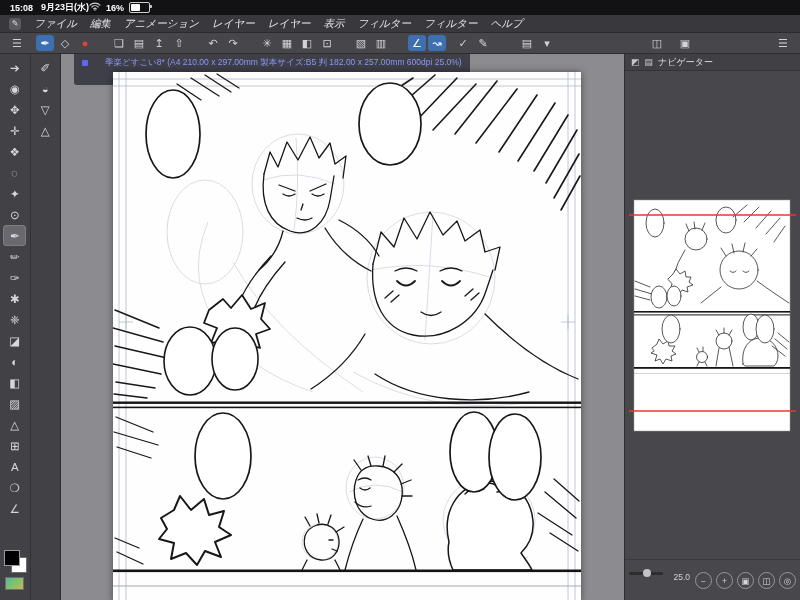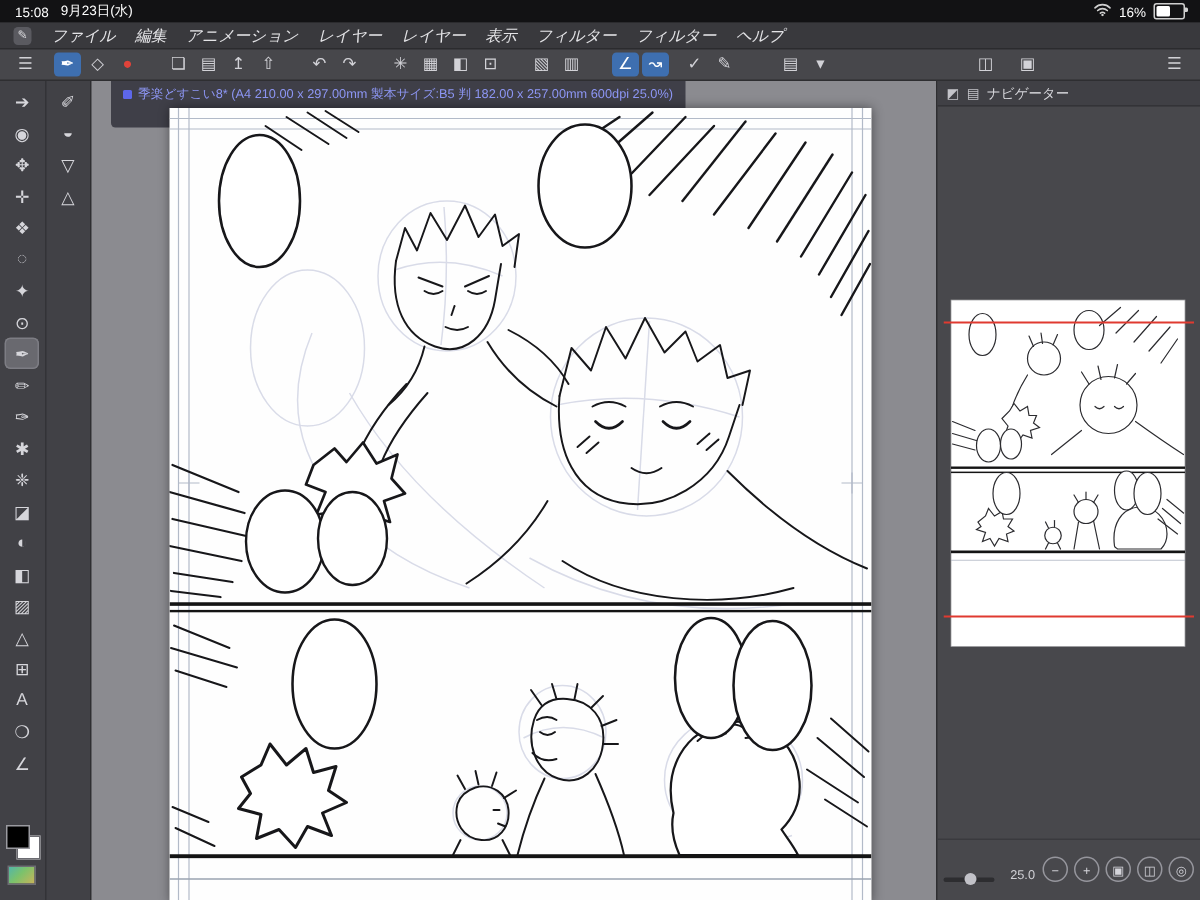--- a/index.html
+++ b/index.html
@@ -1,20 +1,20 @@
 <!DOCTYPE html>
 <html><head>
 <meta charset="utf-8">
 <style>
   html,body{margin:0;padding:0;}
   body{width:800px;height:600px;overflow:hidden;font-family:"Liberation Sans",sans-serif;background:#222;}
   .screen{position:relative;width:800px;height:600px;background:#2a2a2c;display:flex;flex-direction:column;}
 
   
-  .status-bar{height:15px;background:#121214;color:#fff;font-size:9px;display:flex;align-items:center;justify-content:space-between;padding:0 10px;flex:0 0 auto;}
+  .status-bar{height:15px;background:#121214;color:#fff;font-size:9px;display:flex;align-items:center;padding:0 10px;flex:0 0 auto;font-weight:bold;}
   .status-left{display:flex;gap:8px;align-items:center;}
   .status-right{display:flex;gap:5px;align-items:center;}
   .batt{width:19px;height:9px;border:1px solid #cfcfcf;border-radius:2px;position:relative;}
   .batt .lvl{position:absolute;left:1px;top:1px;bottom:1px;width:47%;background:#fff;border-radius:1px;}
   .batt .cap{position:absolute;right:-3px;top:2px;width:2px;height:3px;background:#cfcfcf;border-radius:0 1px 1px 0;}
 
   
   .menu-bar{height:17px;background:#39393d;border-bottom:1px solid #2b2b2e;color:#e4e4e7;font-size:10.5px;display:flex;align-items:center;gap:13px;padding:0 9px;flex:0 0 auto;}
   .app-icon{width:12px;height:12px;border-radius:3px;background:#5a5a60;color:#dedee2;font-size:8px;display:flex;align-items:center;justify-content:center;}
   .menu-item{cursor:default;white-space:nowrap;}
@@ -36,33 +36,33 @@
   .tool{width:23px;height:21px;border-radius:4px;display:flex;align-items:center;justify-content:center;font-size:11.5px;color:#d6d6db;flex:0 0 auto;}
   .tool.selected{background:#69696f;box-shadow:inset 0 0 0 1px #7d7d84;}
   .swatches{margin-top:auto;margin-bottom:10px;position:relative;width:24px;height:40px;}
   .sw-main{position:absolute;left:1px;top:0;width:14px;height:14px;background:#000;border:1px solid #9a9aa0;z-index:2;}
   .sw-sub{position:absolute;left:8px;top:7px;width:14px;height:14px;background:#fff;border:1px solid #6c6c72;}
   .sw-grad{position:absolute;left:2px;top:27px;width:17px;height:11px;border:1px solid #6c6c72;background:linear-gradient(135deg,#53b6a8 0%,#7cc26b 45%,#c9b45a 100%);}
 
   
   .workspace{flex:1;position:relative;background:#8b8b90;overflow:hidden;min-width:0;}
   .tabstrip{height:17px;display:flex;align-items:center;padding-left:13px;}
-  .doc-tab{background:#3f3f48;border-radius:3px;padding:16px 8px;font-size:8.5px;color:#8d96f4;display:flex;align-items:center;gap:4px;white-space:nowrap;}
+  .doc-tab{background:#3f3f48;border-radius:3px;padding:16px 8px;font-size:8.5px;color:#8d96f4;display:flex;align-items:center;gap:17px;white-space:nowrap;}
   .doc-tab .dot{width:6px;height:6px;border-radius:1px;background:#5d67ea;flex:0 0 auto;}
   .page{position:absolute;left:52px;top:18px;width:468px;height:530px;background:#fefefe;box-shadow:0 0 7px rgba(0,0,0,.45);}
   .page svg{display:block;}
 
   
   .rpanel{width:175px;background:#48484c;border-left:1px solid #2e2e31;display:flex;flex-direction:column;flex:0 0 auto;}
   .nav-header{height:16px;background:#404045;border-bottom:1px solid #333337;display:flex;align-items:center;gap:5px;padding:0 6px;font-size:9px;color:#d9d9de;}
   .nav-hicon{font-size:9px;color:#c4c4ca;}
   .nav-body{flex:1;position:relative;}
   .thumb{position:absolute;left:4px;top:122px;width:167px;height:245px;}
   .nav-controls{height:38px;border-top:1px solid #3a3a3e;display:flex;flex-direction:column;justify-content:center;gap:2px;padding:1px 4px;}
-  .nc-row{display:flex;align-items:flex-end;gap:3px;height:16px;color:#d0d0d5;}
+  .nc-row{display:flex;align-items:flex-start;gap:3px;height:16px;color:#d0d0d5;}
   .nc-val{font-size:8.5px;width:24px;text-align:right;flex:0 0 auto;}
   .slider{width:34px;height:3px;background:#2d2d30;border-radius:2px;position:relative;flex:0 0 auto;}
   .slider .knob{position:absolute;left:42%;top:-3px;width:8px;height:8px;border-radius:50%;background:#c2c2c8;}
   .nc-btns{display:flex;gap:4px;margin-left:auto;}
   .nc-btn{width:15px;height:15px;border-radius:50%;border:1px solid #96969d;display:flex;align-items:center;justify-content:center;font-size:8.5px;color:#d4d4da;}
 </style>
 </head>
 <body>
 
 <div class="screen">

